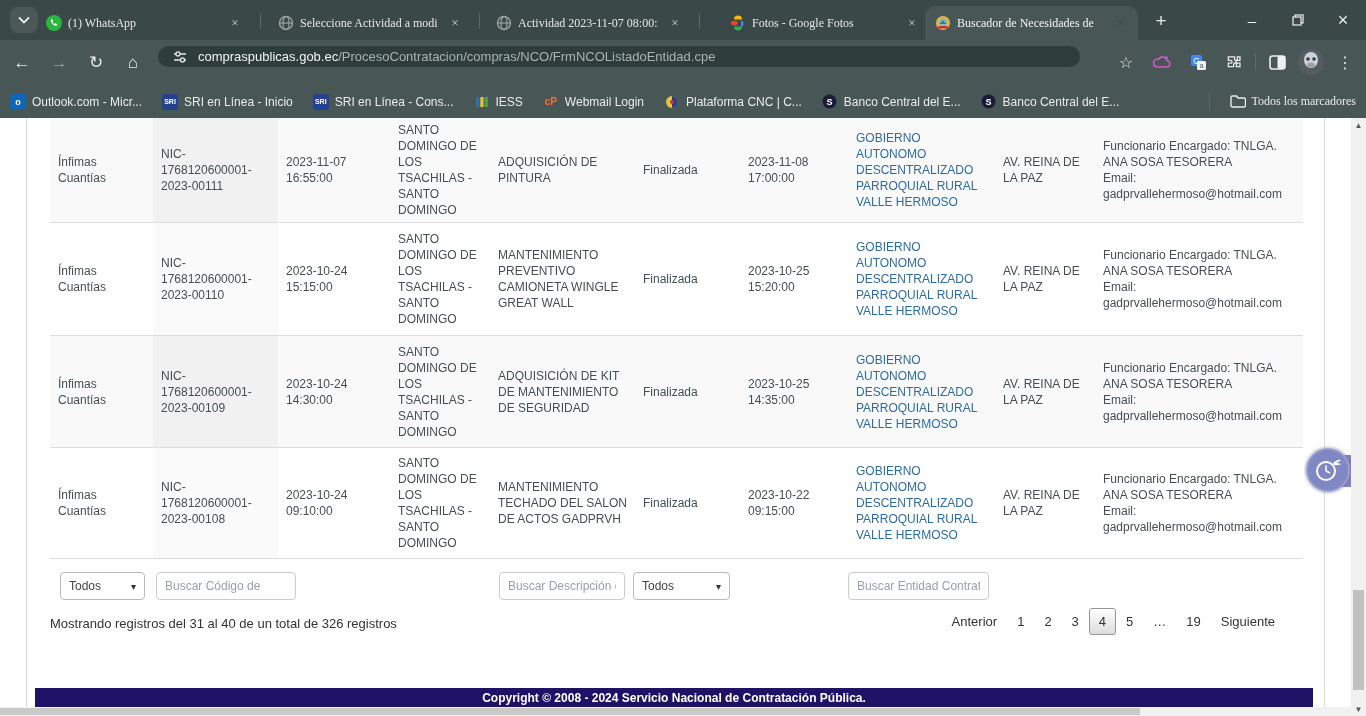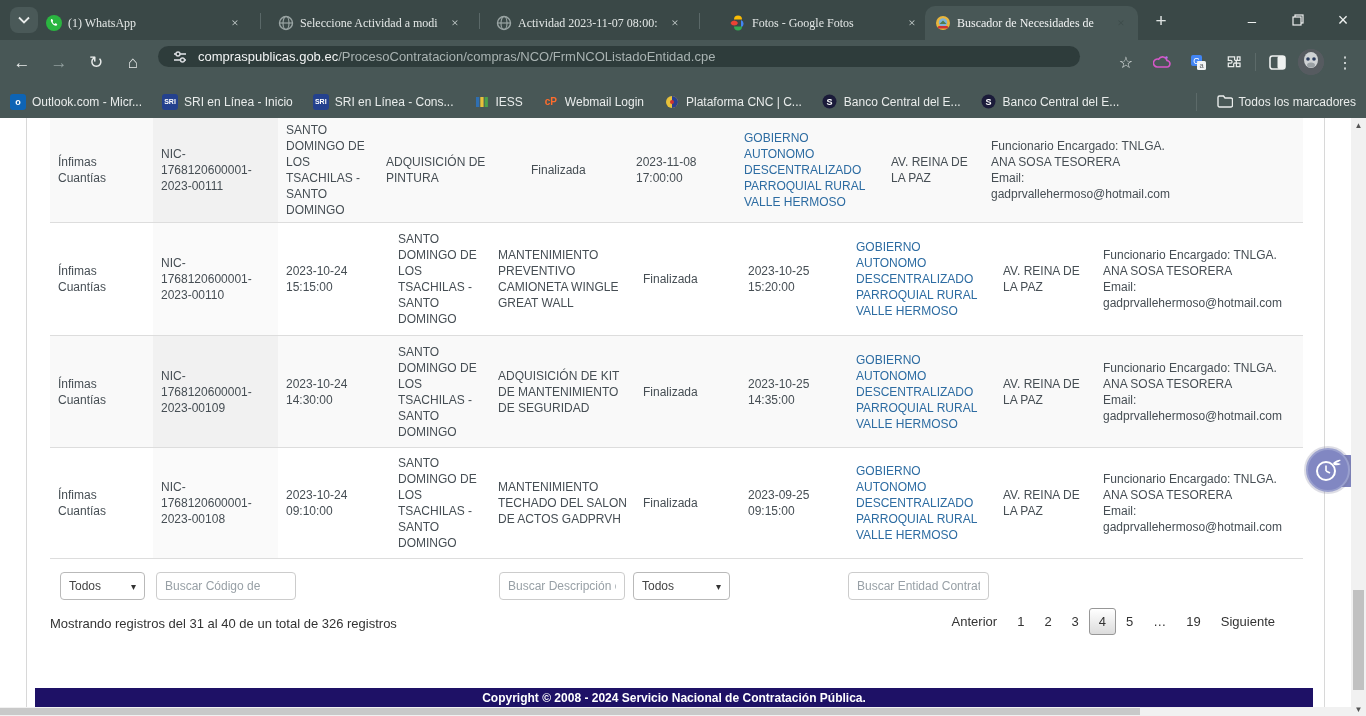--- a/index.html
+++ b/index.html
@@ -38,21 +38,21 @@
   .tb-right { position:absolute; right:6px; top:7px; display:flex; align-items:center; gap:6px; }
   .tb-sep { width:1px; height:18px; background:#5c6a69; }
   .avatar { width:26px; height:26px; border-radius:50%; background:#585e63; overflow:hidden;
     display:flex; align-items:center; justify-content:center; }
 
   .bookmarks { position:absolute; top:85px; left:0; width:1366px; height:33px; background:#485756;
     display:flex; align-items:center; font-size:12px; color:#e9eceb; }
   .bm { display:flex; align-items:center; gap:6px; padding:0 10px; white-space:nowrap; }
   .bm-fav { width:16px; height:16px; flex:0 0 16px; display:flex; align-items:center;
     justify-content:center; font-size:9px; font-weight:bold; border-radius:3px; }
-  .bm-right { margin-left:auto; display:flex; align-items:center; }
+  .bm-right { margin-left:auto; display:flex; align-items:center;font-family:Liberation Serif, serif; }
   .bm-sep { width:1px; height:18px; background:#5c6a69; margin-right:10px; }
 
   
   .page { position:absolute; top:118px; left:0; width:1366px; height:598px; background:#fff;
     color:#464e54; }
   .page-edge { position:absolute; top:0; width:1px; height:598px; background:#d8d8d8; }
 
   .grid { position:absolute; top:0; left:50px; width:1253px; }
   .row { display:flex; border-bottom:1px solid #ddd; }
   .row:nth-child(odd) { background:#f9f9f9; }
@@ -309,20 +309,23 @@
 
   <div class="grid">
 
     <div class="row r0">
       <div class="cell c-tipo">
           <span>Ínfimas Cuantías</span>
         </div>
       <div class="cell c-codigo">
           <span>NIC-1768120600001-2023-00111</span>
         </div>
+      <div class="cell c-fi">
+          <span>2023-11-07 16:55:00</span>
+        </div>
       <div class="cell c-ubi">
           <span class="pre">SANTO
 DOMINGO DE
 LOS
 TSACHILAS -
 SANTO
 DOMINGO</span>
         </div>
       <div class="cell c-desc">
           <span>ADQUISICIÓN DE PINTURA</span>
@@ -459,21 +462,21 @@
 SANTO
 DOMINGO</span>
         </div>
       <div class="cell c-desc">
           <span>MANTENIMIENTO TECHADO DEL SALON DE ACTOS GADPRVH</span>
         </div>
       <div class="cell c-est">
           <span>Finalizada</span>
         </div>
       <div class="cell c-ff">
-          <span>2023-09-25 09:15:00</span>
+          <span>2023-10-22 09:15:00</span>
         </div>
       <div class="cell c-ent">
           <span class="pre entlink">GOBIERNO
 AUTONOMO
 DESCENTRALIZADO
 PARROQUIAL RURAL
 VALLE HERMOSO</span>
         </div>
       <div class="cell c-dir">
           <span>AV. REINA DE LA PAZ</span>

